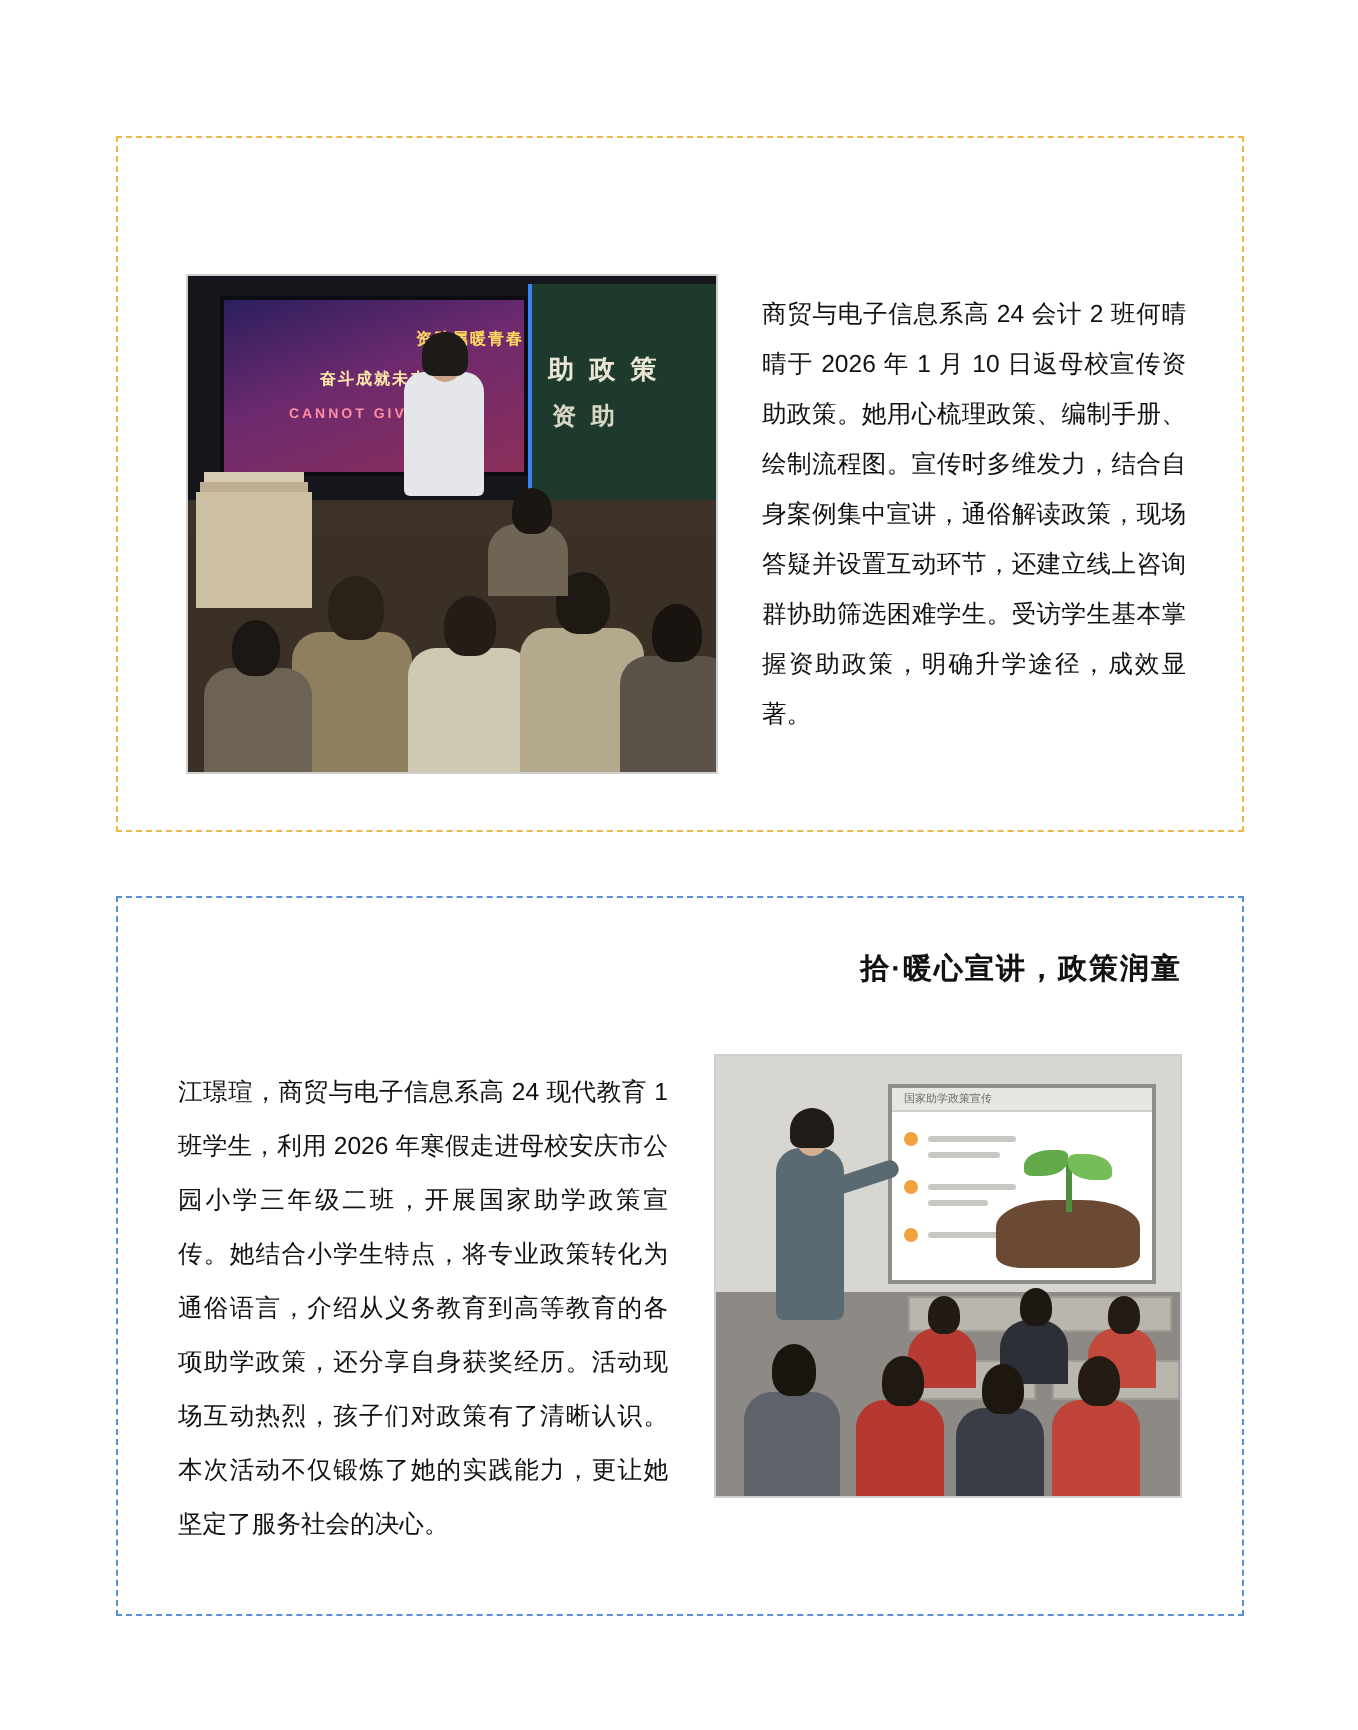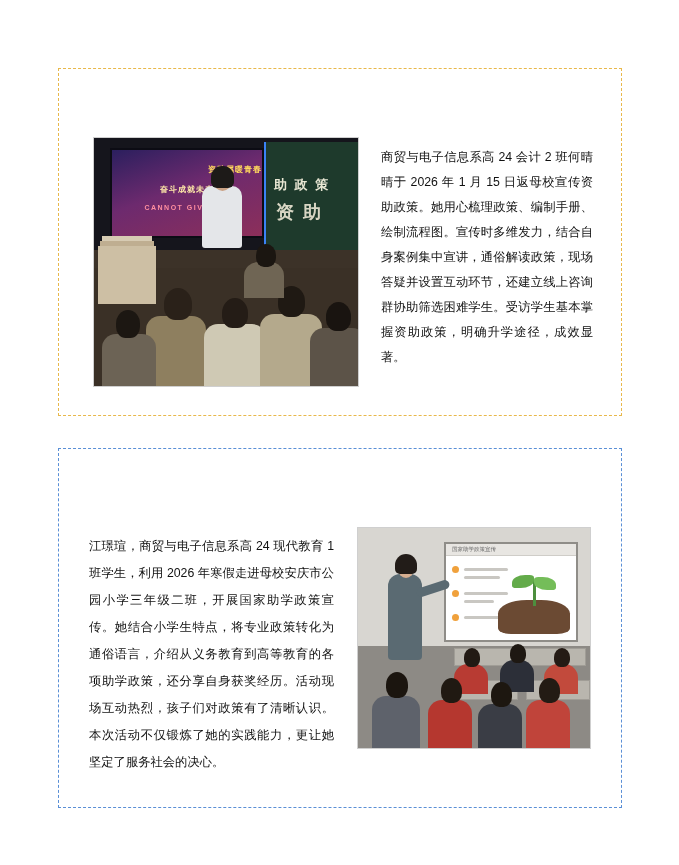--- a/index.html
+++ b/index.html
@@ -137,21 +137,21 @@
   .p1-board {
     left:170px; top:4px; width:94px; height:110px;
     background:#1e3a2c; border-left:2px solid #3b82f6;
   }
   .p1-chalk1 {
     position:absolute; left:8px; top:34px; color:#e9e7d4;
     font-size:13px; font-weight:bold; letter-spacing:2px;
   }
   .p1-chalk2 {
     position:absolute; left:10px; top:58px; color:#d8d6c4;
-    font-size:18px; font-weight:bold; letter-spacing:2px;text-align:right;
+    font-size:12px; font-weight:bold; letter-spacing:2px;text-align:right;
   }
   .p1-teacher-body {
     left:108px; top:48px; width:40px; height:62px;
     background:#e4e6e9; border-radius:10px 10px 3px 3px;
   }
   .p1-teacher-head {
     left:120px; top:34px; width:17px; height:19px;
     background:#caa184; border-radius:50%;
   }
   .p1-teacher-hair {
@@ -275,26 +275,27 @@
         <div class="shoulder" style="left:166px; top:176px; width:62px; height:72px; background:#b4a98c;"></div>
         <div class="head" style="left:184px; top:148px; width:27px; height:31px; background:#1f1913;"></div>
         <div class="shoulder" style="left:216px; top:190px; width:56px; height:58px; background:#5c5348;"></div>
         <div class="head" style="left:232px; top:164px; width:25px; height:29px; background:#191410;"></div>
         <div class="shoulder" style="left:8px;   top:196px; width:54px; height:52px; background:#6c6355;"></div>
         <div class="head" style="left:22px;  top:172px; width:24px; height:28px; background:#1c1712;"></div>
         <div class="shoulder" style="left:150px; top:124px; width:40px; height:36px; background:#6f6554;"></div>
         <div class="head" style="left:162px; top:106px; width:20px; height:23px; background:#1b1611;"></div>
       </div>
 
-      <div class="body-one">商贸与电子信息系高 24 会计 2 班何晴晴于 2026 年 1 月 15 日返母校宣传资助政策。她用心梳理政策、编制手册、绘制流程图。宣传时多维发力，结合自身案例集中宣讲，通俗解读政策，现场答疑并设置互动环节，还建立线上咨询群协助筛选困难学生。受访学生基本掌握资助政策，明确升学途径，成效显著。</div>
+      <div class="body-one">商贸与电子信息系高 24 会计 2 班何晴晴于 2026 年 1 月 10 日返母校宣传资助政策。她用心梳理政策、编制手册、绘制流程图。宣传时多维发力，结合自身案例集中宣讲，通俗解读政策，现场答疑并设置互动环节，还建立线上咨询群协助筛选困难学生。受访学生基本掌握资助政策，明确升学途径，成效显著。</div>
     </div>
   </div>
 
   <div class="section-two">
 
+    <div class="title-two">拾·暖心宣讲，政策润童</div>
 
     <div class="photo-two">
       <div class="p2 p2-wall"></div>
 
       <div class="p2 p2-screen">
         <div class="p2-screen-bar"></div>
         <div class="p2-screen-cap">国家助学政策宣传</div>
         <div class="p2-bullet" style="top:22px;"></div>
         <div class="p2-txtline" style="left:18px; top:24px; width:44px;"></div>
         <div class="p2-txtline" style="left:18px; top:32px; width:36px;"></div>

